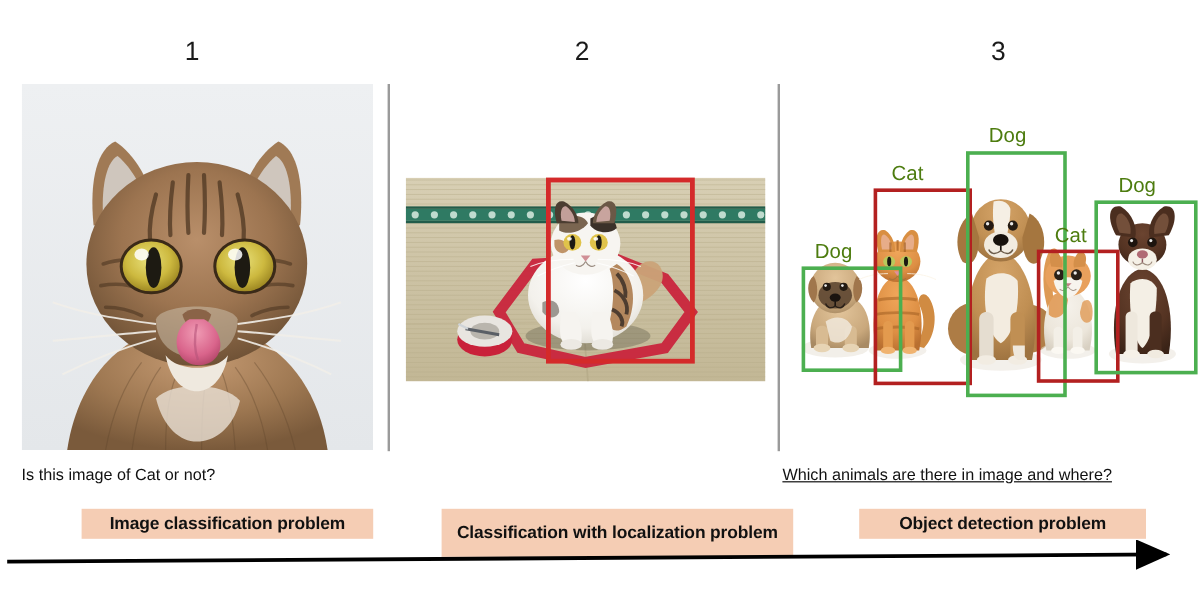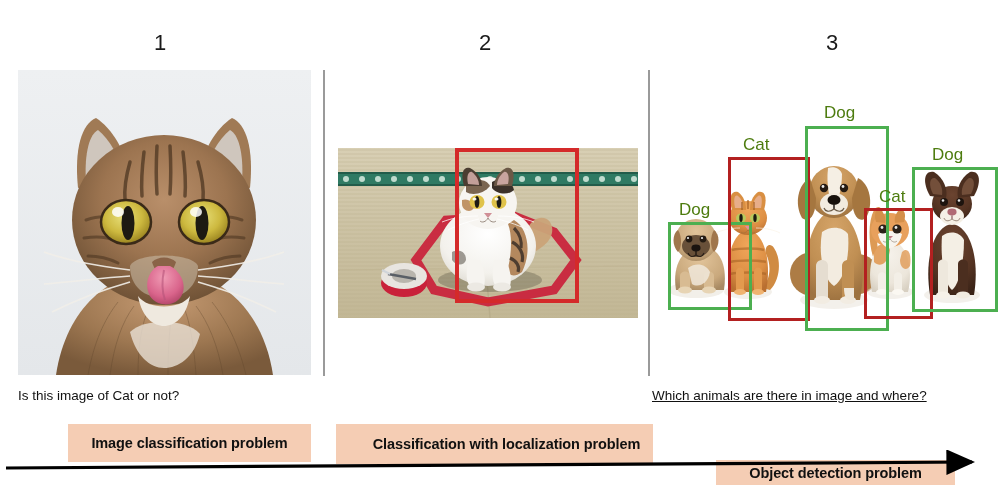--- a/index.html
+++ b/index.html
@@ -560,23 +560,23 @@
 
   <div class="bbox red" style="left:864px; top:208px; width:69px; height:111px;"></div>
   <div class="bbox-label" style="left:879px; top:188px;">Cat</div>
 
   <div class="bbox green" style="left:912px; top:167px; width:86px; height:145px;"></div>
   <div class="bbox-label" style="left:932px; top:146px;">Dog</div>
 
   <div class="caption" style="left:18px; top:389px; width:293px;">Is this image of Cat or not?</div>
   <div class="caption" style="left:652px; top:389px; width:348px;text-decoration:underline;">Which animals are there in image and where?</div>
 
-  <div class="problem-label" style="left:68px; top:424px; width:243px; height:38px;">Image classification problem</div>
-  <div class="problem-label" style="left:336px; top:424px; width:293px; height:40px;padding-left:24px;">Classification with localization problem</div>
-  <div class="problem-label" style="left:716px; top:424px; width:239px; height:25px;margin-top:36px;">Object detection problem</div>
+  <div class="problem-label" style="left:68px; top:424px; width:243px; height:25px;">Image classification problem</div>
+  <div class="problem-label" style="left:368px; top:424px; width:293px; height:40px;">Classification with localization problem</div>
+  <div class="problem-label" style="left:716px; top:424px; width:239px; height:25px;">Object detection problem</div>
 
   <div class="arrow-wrap">
     <svg width="1000" height="40" viewBox="0 0 1000 40">
       <defs>
         <marker id="arrowhead" markerWidth="9" markerHeight="8" refX="8" refY="4" orient="auto" markerUnits="strokeWidth">
           <path d="M0,0 L9,4 L0,8 z" fill="#000000"></path>
         </marker>
       </defs>
       <line x1="6" y1="18" x2="972" y2="12" stroke="#000000" stroke-width="3.2" marker-end="url(#arrowhead)"></line>
     </svg>

